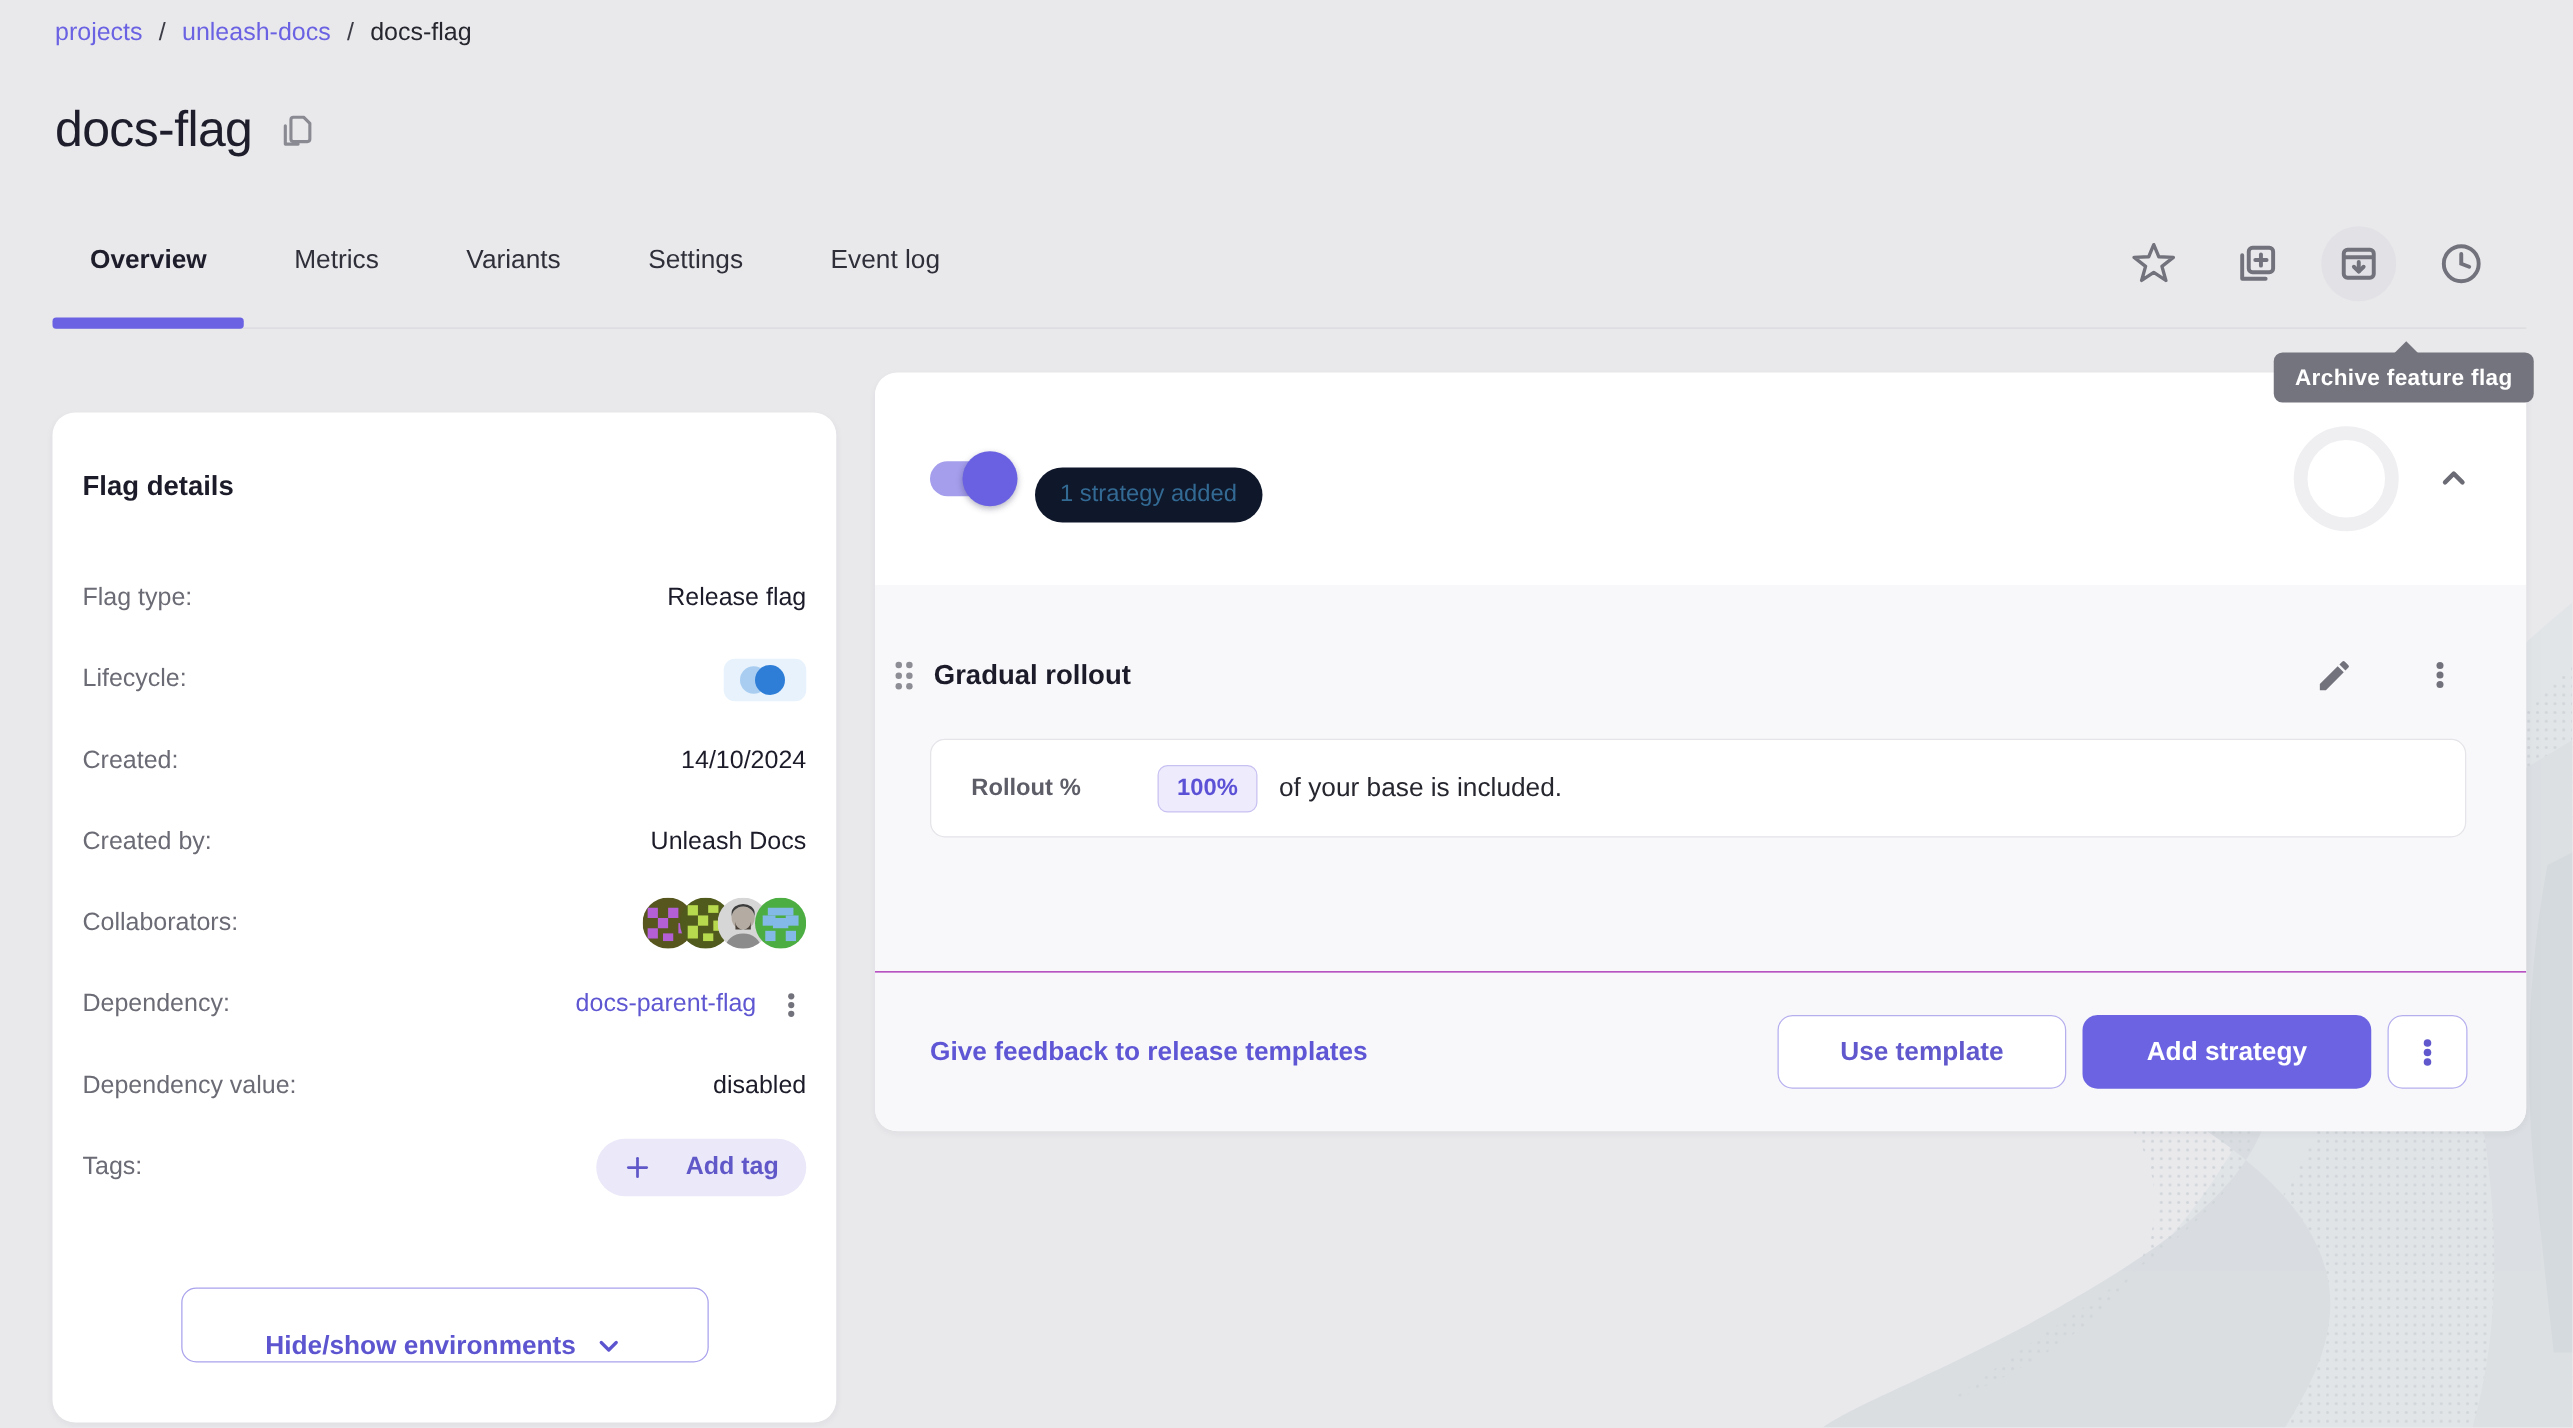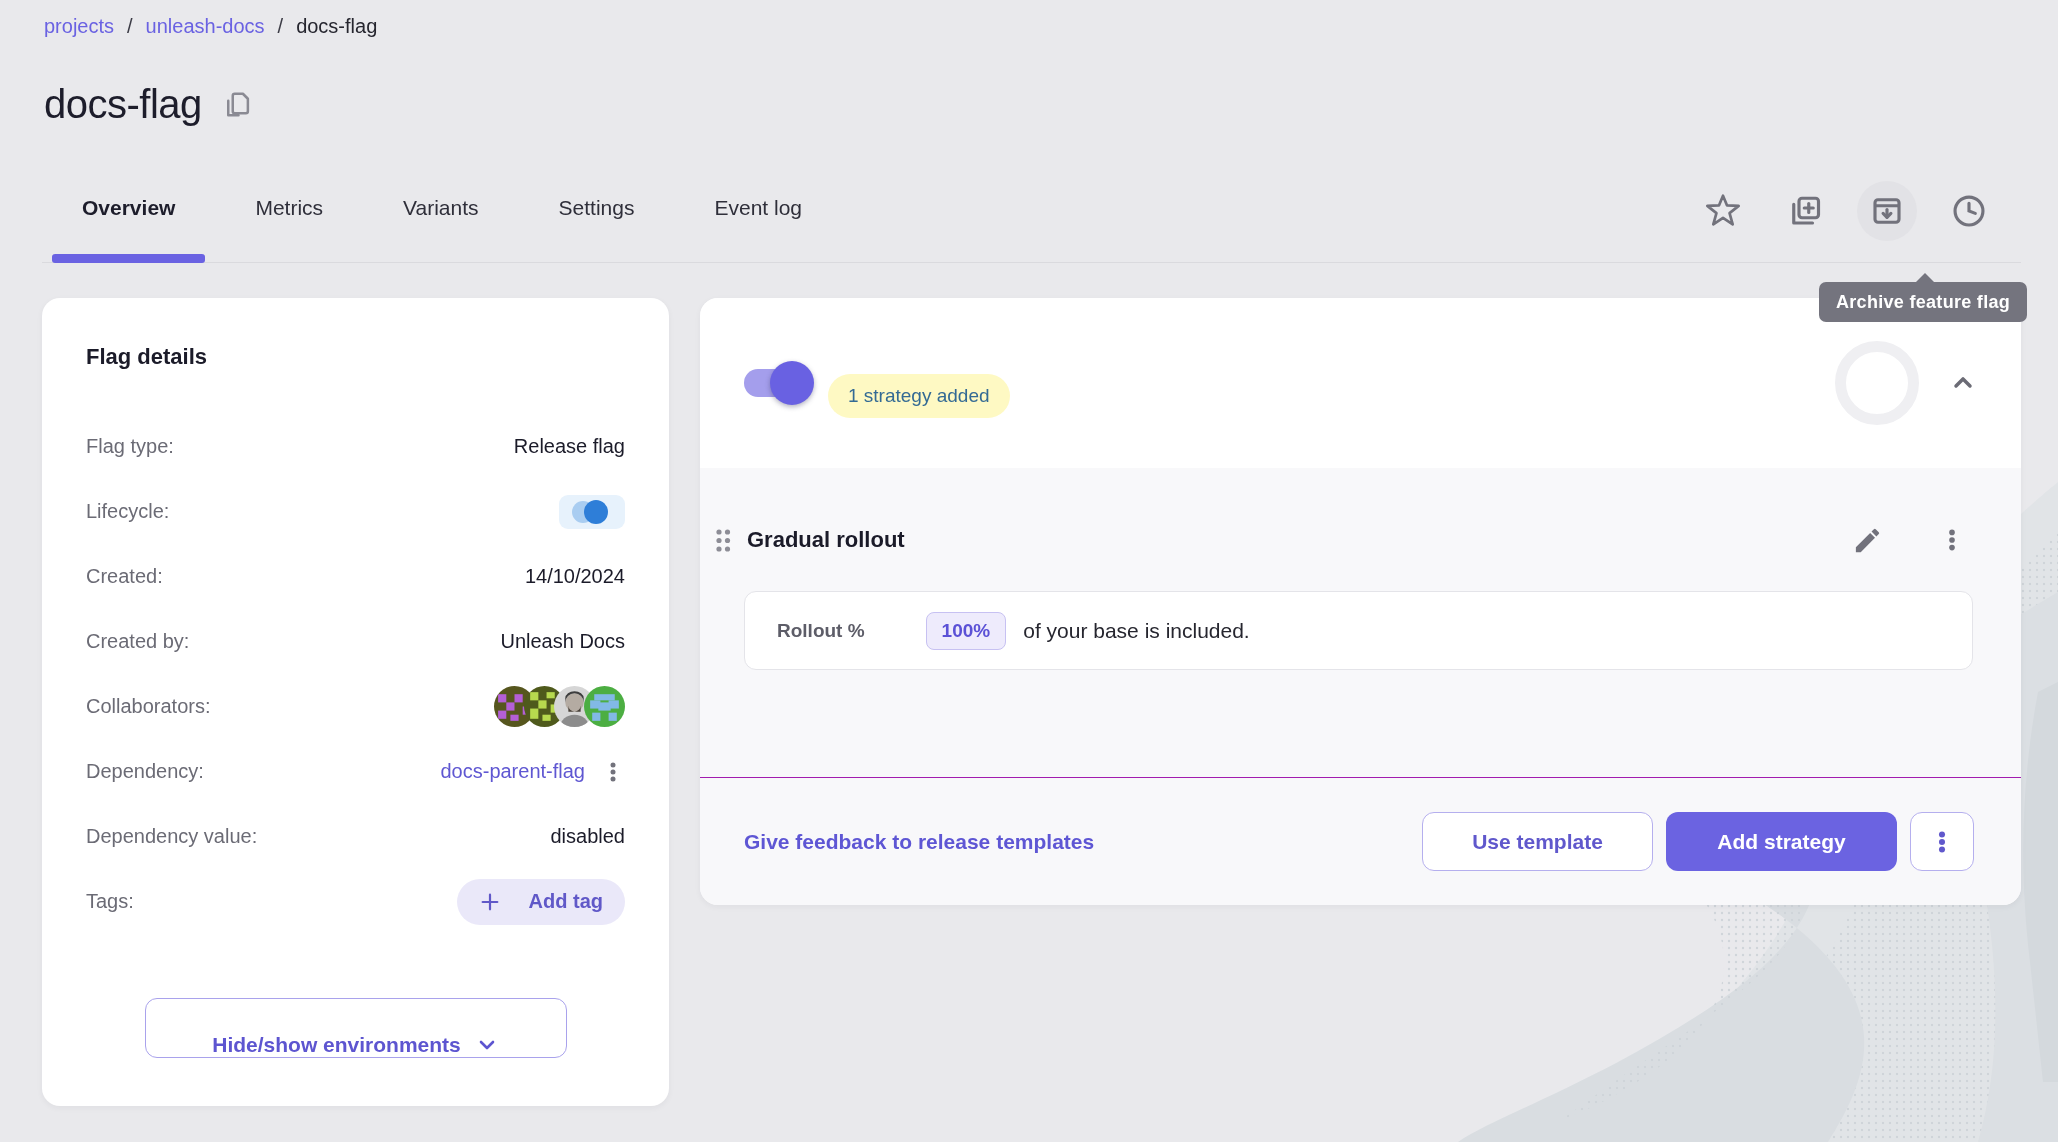--- a/index.html
+++ b/index.html
@@ -16,35 +16,35 @@
   
   .breadcrumb { position:absolute; left:44px; top:15px; display:flex; align-items:center; gap:13px; font-size:20px; z-index:2; }
   .crumb-link { color:#6a62e2; cursor:pointer; text-decoration:none; }
   .crumb-sep { color:#3c3c46; }
   .crumb-current { color:#26262f; }
   
   .title-row { position:absolute; left:44px; top:82px; display:flex; align-items:center; gap:20px; z-index:2; }
   .page-title { font-size:40px; font-weight:500; color:#1d1d2b; letter-spacing:-0.5px; }
   .icon-btn { background:none; border:none; cursor:pointer; display:flex; align-items:center; justify-content:center; padding:0; }
   
-  .tabs-row { position:absolute; left:52px; top:196px; display:flex; gap:20px; z-index:2; }
+  .tabs-row { position:absolute; left:42px; top:196px; display:flex; gap:10px; z-index:2; }
   .tab { position:relative; font-size:21px; line-height:24px; padding:0 30px; color:#2f2f3a; cursor:pointer; background:none; border:none; font-family:inherit; }
   .tab.active { font-weight:700; color:#1d1d2b; }
   .tab.active::after { content:""; position:absolute; left:0; right:0; top:58px; height:9px; border-radius:3px; background:#6a62e2; }
   .tabs-divider { position:absolute; left:42px; width:1979px; top:262px; height:1px; background:#dadade; z-index:1; }
   
   .toolbar { position:absolute; top:181px; right:59px; display:flex; gap:22px; z-index:2; }
   .tool-btn { width:60px; height:60px; border-radius:50%; background:none; border:none; cursor:pointer; display:flex; align-items:center; justify-content:center; }
   .tool-btn.highlighted { background:#e2e2e6; }
   
   .tooltip { position:absolute; top:282px; left:1782px; height:40px; padding:0 17px; background:#74747e; color:#fff; border-radius:7px; font-size:18px; font-weight:600; display:flex; align-items:center; white-space:nowrap; z-index:6; letter-spacing:0.3px;margin-left:37px; }
   .tooltip::before { content:""; position:absolute; top:-9px; left:96px; border-left:10px solid transparent; border-right:10px solid transparent; border-bottom:10px solid #74747e; }
   
   .card { position:absolute; top:298px; background:#fff; border-radius:18px; box-shadow:0 2px 6px rgba(30,30,60,0.05); z-index:1; }
-  .flag-card { left:42px; width:627px; height:808px; padding:46px 44px; }
+  .flag-card { left:42px; width:627px; height:808px; padding:46px 24px;margin-top:32px; }
   .flag-heading { font-size:22px; font-weight:700; color:#1b1b29; margin-bottom:44px; }
   .detail-row { height:65px; display:flex; justify-content:space-between; align-items:center; }
   .detail-label { font-size:20px; color:#6b6b75; }
   .detail-value { font-size:20px; color:#1b1b29; }
   .detail-link { font-size:20px; color:#5f57d2; cursor:pointer; text-decoration:none; }
   .dep-group { display:flex; align-items:center; gap:16px; }
   
   .lifecycle-badge { width:66px; height:34px; border-radius:9px; background:#e7f2fc; position:relative; cursor:pointer; border:none; }
   .lc-circle1 { position:absolute; left:13px; top:6px; width:22px; height:22px; border-radius:50%; background:#a9cdf1; }
   .lc-circle2 { position:absolute; left:25px; top:5px; width:24px; height:24px; border-radius:50%; background:#2e7ed8; }
@@ -57,21 +57,21 @@
   
   .hideshow-btn { margin:64px auto 0; width:422px; height:60px; display:flex; align-items:flex-end; justify-content:center; gap:14px; background:#fff; border:1.5px solid #a9a2ec; border-radius:12px; color:#5d55d0; font-size:21px; font-weight:700; cursor:pointer; font-family:inherit; }
   
   .env-card { left:700px; width:1321px; height:607px; background:#f8f8fa; overflow:hidden; padding:0; }
   .env-header { height:170px; background:#fff; display:flex; align-items:center; padding:0 40px 0 44px; }
   .switch { position:relative; width:64px; height:28px; border-radius:14px; background:#a49eec; border:none; cursor:pointer; flex-shrink:0; }
   .switch-thumb { position:absolute; right:-6px; top:-8px; width:44px; height:44px; border-radius:50%; background:#6961e2; box-shadow:0 2px 5px rgba(40,40,80,0.35); }
   .env-text { margin-left:33px; display:flex; flex-direction:column; gap:3px; }
   .env-label { font-size:18px; color:#6b6b75; }
   .env-name { font-size:28px; font-weight:700; color:#1b1b29; }
-  .env-badge { margin-left:20px; margin-top:26px; padding:11px 20px; border-radius:22px; background:#fef9c3; color:#336a94; font-size:19px; }
+  .env-badge { margin-left:20px; margin-top:26px; padding:11px 20px; border-radius:22px; background:#0f172a; color:#336a94; font-size:19px; }
   .metrics-ring { margin-left:auto; width:84px; height:84px; border-radius:50%; border:11px solid #efeff2; }
   .collapse-btn { margin-left:30px; margin-right:4px; }
   .strategy-header { margin-top:54px; height:36px; display:flex; align-items:center; padding:0 56px 0 14px; }
   .strategy-title { margin-left:14px; font-size:22px; font-weight:700; color:#1b1b29; }
   .drag-handle { cursor:grab; display:flex; border:none; background:none; padding:0; }
   .edit-btn { margin-left:auto; }
   .strategy-kebab { margin-left:56px; }
   .rollout-box { margin:33px 48px 0 44px; height:79px; background:#fff; border:1px solid #e4e4e9; border-radius:12px; display:flex; align-items:center; padding:0 32px; }
   .rollout-label { font-size:19px; font-weight:600; color:#5d5d68; }
   .rollout-chip { margin-left:61px; padding:7px 15px; background:#eeebfc; border:1px solid #c7c1f2; border-radius:8px; color:#5b51d6; font-size:19px; font-weight:700; }

